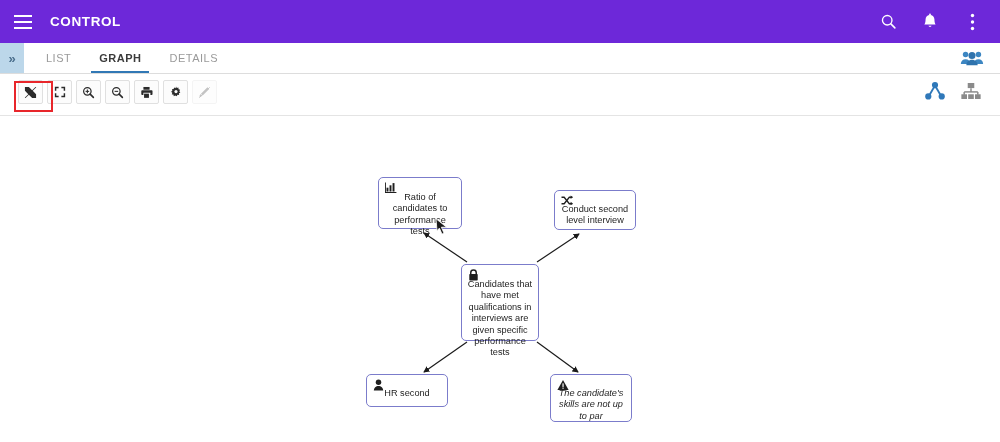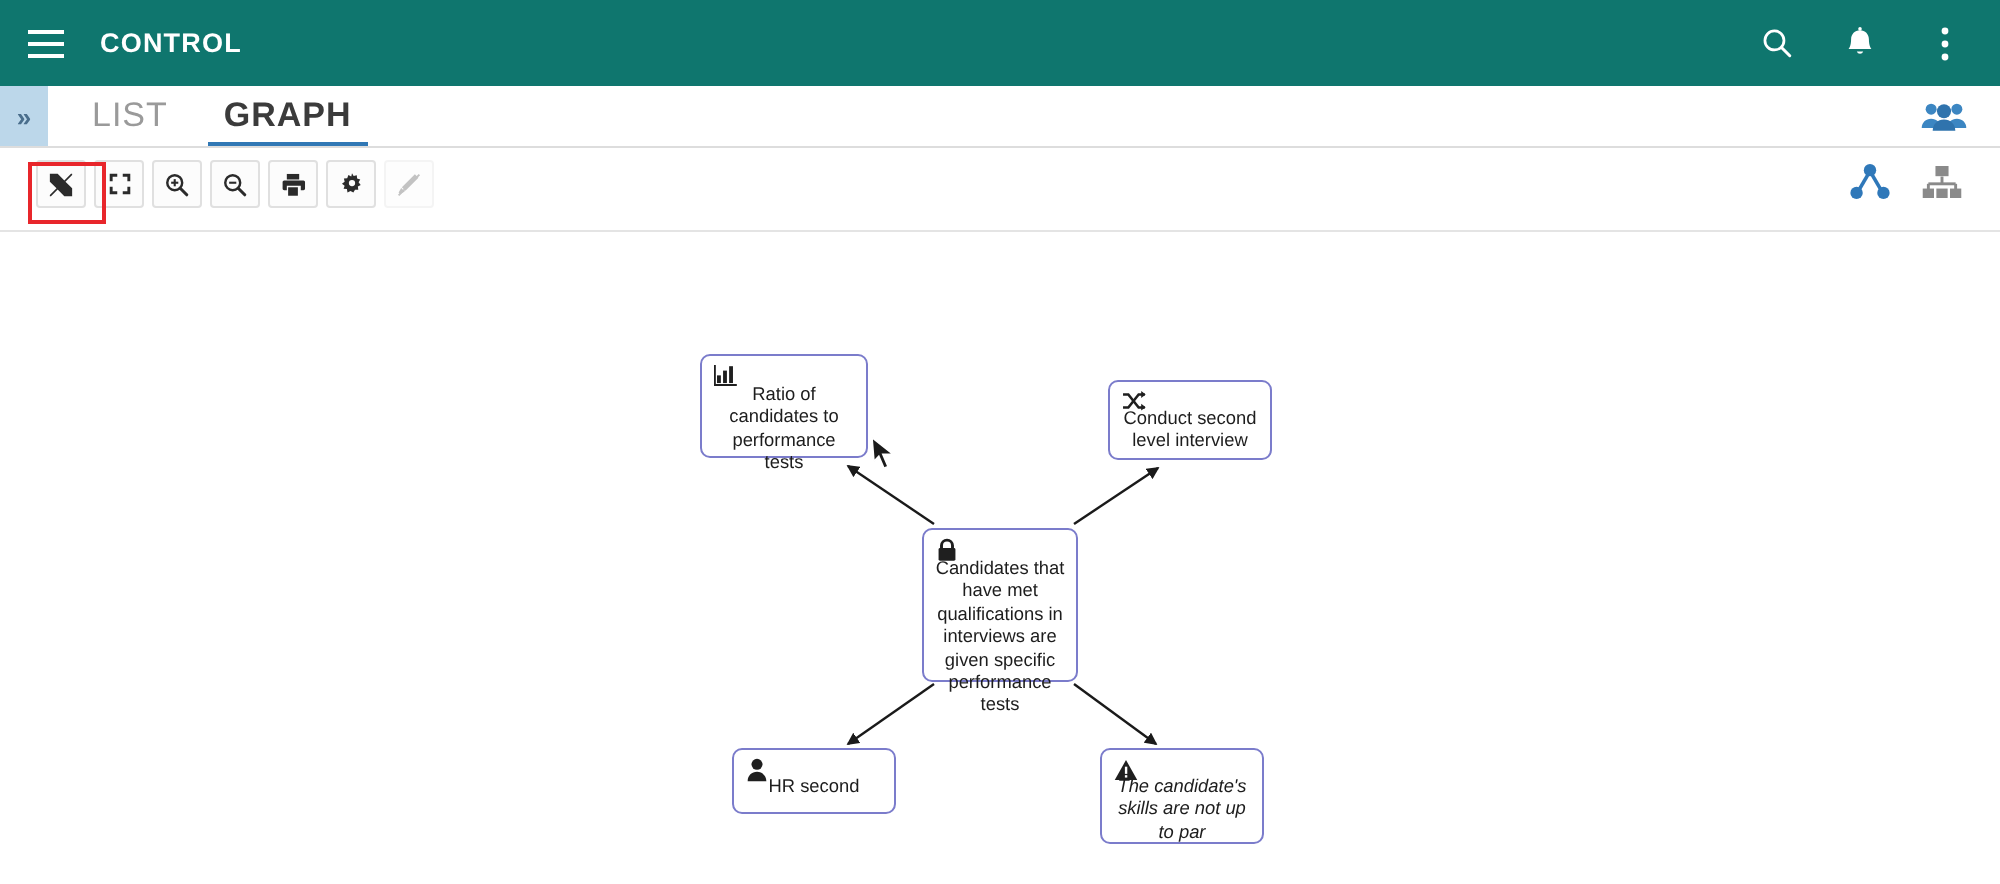--- a/index.html
+++ b/index.html
@@ -8,21 +8,21 @@
     width: 1000px; height: 442px;
     overflow: hidden;
     background: #ffffff;
     font-family: "Liberation Sans", sans-serif;
   }
 
   
   .appbar {
     position: absolute; left: 0; top: 0;
     width: 1000px; height: 43px;
-    background: #0f766e;
+    background: #6d28d9;
     display: flex; align-items: center;
   }
   .hamburger {
     width: 18px; height: 14px;
     margin-left: 14px; margin-right: 18px;
     display: flex; flex-direction: column; justify-content: space-between;
     cursor: pointer;
   }
   .hamburger i { display:block; height: 2px; background: #ffffff; border-radius: 0; }
   .app-title {
@@ -53,21 +53,21 @@
     display: flex; align-items: center; justify-content: center;
     color: #4a6e8c;
     font-size: 13px;
     font-weight: bold;
     cursor: pointer;
   }
   .tabs { display: flex; align-items: stretch; margin-left: 8px; }
   .tab {
     padding: 0 14px;
     display: flex; align-items: center;
-    font-size: 17px;
+    font-size: 11px;
     letter-spacing: 0.5px;
     color: #9a9a9a;
     cursor: pointer;
     position: relative;
   }
   .tab.active { color: #3b3b3b; font-weight: bold; text-align: center; }
   .tab.active::after {
     content: "";
     position: absolute; left: 6px; right: 6px; bottom: 0;
     height: 2px; background: #3178b5;
@@ -134,21 +134,21 @@
   .node .ntext {
     display: block;
     text-align: center;
     font-size: 9.2px;
     line-height: 11.4px;
     color: #1d1d1d;
     padding: 3px 5px 4px 5px;
   }
 
   
-  #node-ratio      { left: 350px; top:  61px; width: 84px; height: 52px; }
+  #node-ratio      { left: 378px; top:  61px; width: 84px; height: 52px; }
   #node-ratio .ntext { padding-top: 14px; }
   #node-interview  { left: 554px; top:  74px; width: 82px; height: 40px; }
   #node-interview .ntext { padding-top: 13px; }
   #node-center     { left: 461px; top: 148px; width: 78px; height: 77px; }
   #node-center .ntext { padding-top: 14px; }
   #node-hr         { left: 366px; top: 258px; width: 82px; height: 33px; }
   #node-hr .ntext  { padding-top: 13px; }
   #node-skills     { left: 550px; top: 258px; width: 82px; height: 48px; font-style: italic; }
   #node-skills .ntext { padding-top: 13px; }
 
@@ -188,20 +188,21 @@
       </svg>
     </div>
   </div>
 </div>
 
 <div class="tabstrip">
   <div class="expand-btn">»</div>
   <div class="tabs">
     <div class="tab">LIST</div>
     <div class="tab active">GRAPH</div>
+    <div class="tab">DETAILS</div>
   </div>
   <div class="tabstrip-right">
     <span>
       <svg width="24" height="16" viewBox="0 0 28 18">
         <circle cx="6.5" cy="5" r="3.2" fill="#3c86c2"></circle>
         <circle cx="21.5" cy="5" r="3.2" fill="#3c86c2"></circle>
         <path d="M1 16c0-3.2 2.4-5.4 5.5-5.4S12 12.8 12 16z" fill="#3c86c2"></path>
         <path d="M16 16c0-3.2 2.4-5.4 5.5-5.4S27 12.8 27 16z" fill="#3c86c2"></path>
         <circle cx="14" cy="6.2" r="4.1" fill="#2f73ad"></circle>
         <path d="M7.4 17.6c0-3.9 2.9-6.6 6.6-6.6s6.6 2.7 6.6 6.6z" fill="#2f73ad"></path>

